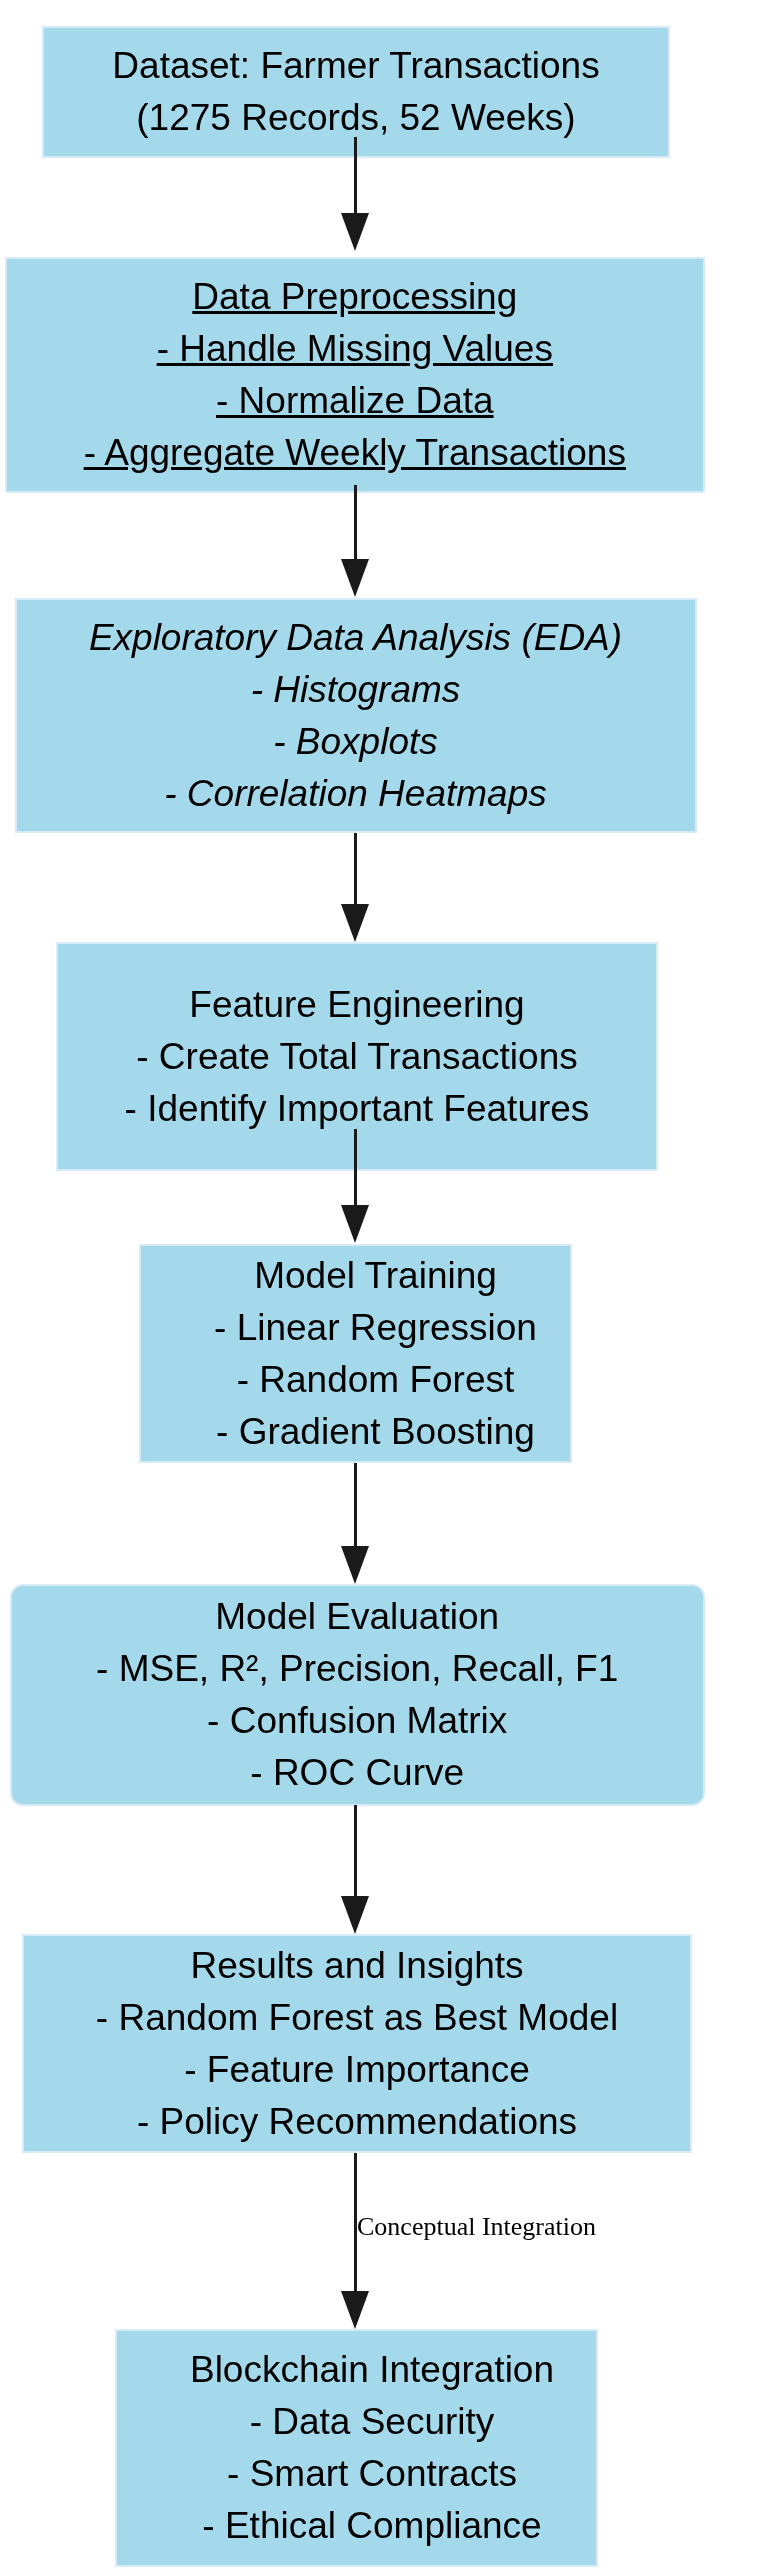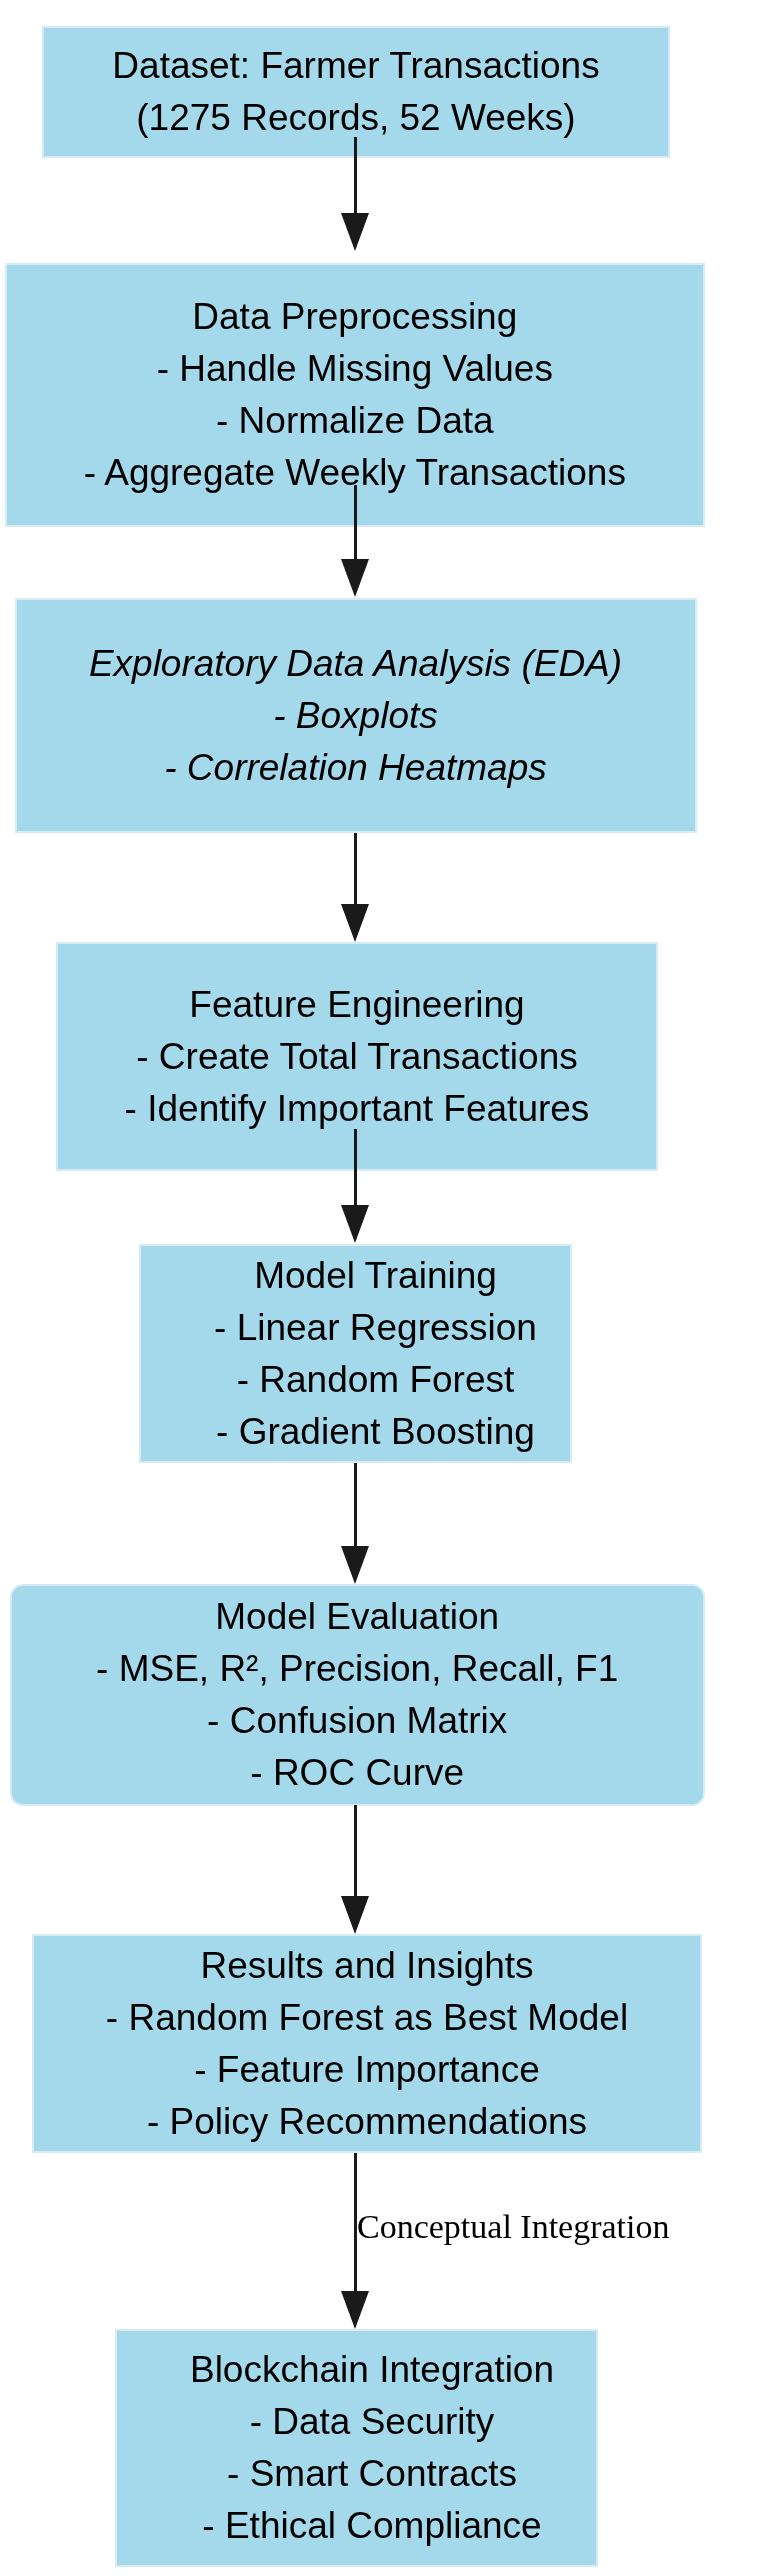--- a/index.html
+++ b/index.html
@@ -27,26 +27,26 @@
     text-align: center;
     color: var(--text-color, #000000);
   }
   .node .line {
     font-size: 37px;
     line-height: 52px;
     white-space: nowrap;
   }
   
   .b1 { left: 42px;  top: 6.2px;    width: 628px;  height: 132px; margin-top: 20px; }
-  .b2 { left: 4.8px;   top: 263px;  width: 700px; height: 264px; }
+  .b2 { left: 4.8px;   top: 257px;  width: 700px; height: 236px; text-decoration: underline; }
   .b3 { left: 14.5px;  top: 598px;  width: 682px;  height: 235px; font-style: italic; }
   .b4 { left: 56px;  top: 942px; width: 602px;  height: 229px; }
   .b5 { left: 139px; top: 1244px; width: 433px;  height: 219px; padding-left: 40px; }
   .b6 { left: 9.7px;  top: 1584px; width: 695px; height: 222px; border-radius: 13px; }
-  .b7 { left: 22px;  top: 1934px; width: 670px;  height: 219px; margin-left: 10px; }
+  .b7 { left: 22px;  top: 1934px; width: 670px;  height: 219px; }
   .b8 { left: 115px; top: 2329px; width: 483px;  height: 238px; padding-left: 31px; }
 
   .arrow {
     position: absolute;
     left: 341px;
     width: 29px;
   }
   .arrow .shaft {
     position: absolute;
     left: 12.5px;
@@ -71,21 +71,21 @@
   .a5 { top: 1463px; height: 121px; }
   .a6 { top: 1805px; height: 129px; }
   .a7 { top: 2153px; height: 176px; }
   .arrow .shaft { height: calc(100% - 35px); }
 
   .edge-label {
     position: absolute;
     left: 357px;
     top: 2206px;
     font-family: "Liberation Serif", serif;
-    font-size: 34px;
+    font-size: 26px;
     line-height: 42px;
     color: var(--text-color, #000000);
     white-space: nowrap;
   }
 </style>
 </head>
 <body>
 
 <div id="canvas">
 
@@ -106,20 +106,21 @@
     <div class="line">- Aggregate Weekly Transactions</div>
   </div>
 
   <div class="arrow a2">
     <div class="shaft"></div>
     <div class="head"></div>
   </div>
 
   <div class="node b3">
     <div class="line">Exploratory Data Analysis (EDA)</div>
+    <div class="line">- Histograms</div>
     <div class="line">- Boxplots</div>
     <div class="line">- Correlation Heatmaps</div>
   </div>
 
   <div class="arrow a3">
     <div class="shaft"></div>
     <div class="head"></div>
   </div>
 
   <div class="node b4">

